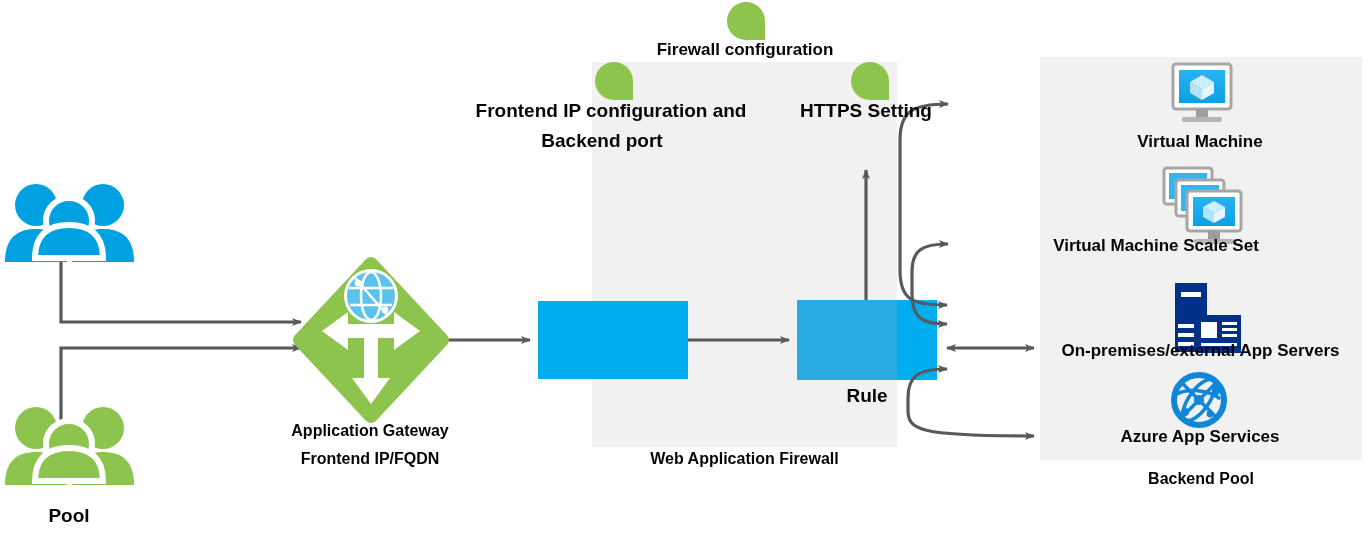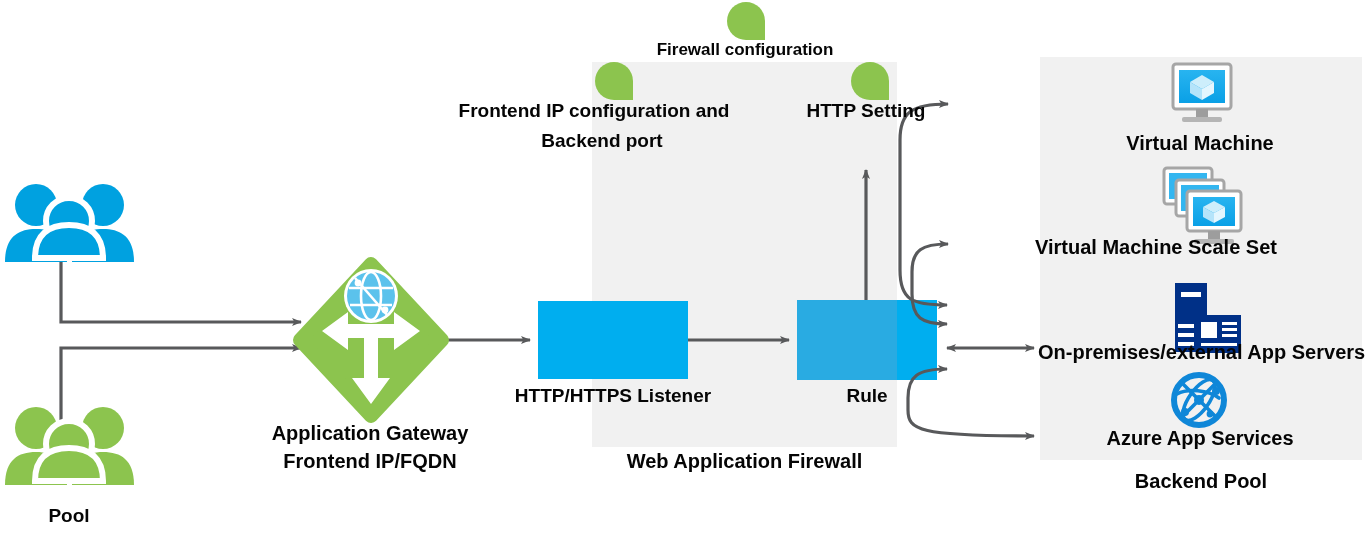--- a/index.html
+++ b/index.html
@@ -2,24 +2,24 @@
 <html><head>
 <meta charset="utf-8">
 <style>
   html,body{margin:0;padding:0;background:#ffffff;}
   body{width:1369px;height:545px;position:relative;overflow:hidden;
        font-family:"Liberation Sans","DejaVu Sans",sans-serif;color:#111;}
   #stage{position:absolute;left:0;top:0;width:1369px;height:545px;}
   svg.layer{position:absolute;left:0;top:0;width:1369px;height:545px;overflow:visible;}
   .lbl{position:absolute;font-weight:bold;color:#050505;line-height:1.18;white-space:pre;}
   .lbl.c{text-align:center;}
-  .t-title{font-size:20px;}
+  .t-title{font-size:16px;}
   .t-big{font-size:19px;}
   .t-mid{font-size:17px;}
-  .t-sm{font-size:20px;}
+  .t-sm{font-size:17px;}
   .graybox{position:absolute;background:#f1f1f1;}
   .bluebox{position:absolute;}
   .callout{position:absolute;background:#8cc44e;width:38px;height:38px;
            border-radius:50% 50% 0 50%;}
 </style>
 </head>
 <body>
 
 <div id="stage">
 
@@ -173,26 +173,25 @@
     </g>
   </svg>
 
   <div class="lbl c t-big" style="left:0px;top:505px;width:138px;">Pool</div>
 
   <div class="lbl c t-title" style="left:245px;top:422px;width:250px;">Application Gateway</div>
   <div class="lbl c t-title" style="left:245px;top:450px;width:250px;">Frontend IP/FQDN</div>
 
   <div class="lbl c t-mid" style="left:610px;top:40px;width:270px;">Firewall configuration</div>
 
-  <div class="lbl c t-big" style="left:424px;top:100px;width:340px;">Frontend IP configuration and</div>
+  <div class="lbl c t-big" style="left:441px;top:100px;width:340px;">Frontend IP configuration and</div>
   <div class="lbl c t-big" style="left:432px;top:130px;width:340px;">Backend port</div>
 
-  <div class="lbl c t-big" style="left:786px;top:100px;width:160px;">HTTP Setting</div>
-
-  <div class="lbl c t-big" style="left:483px;top:385px;width:260px;">HTTP/HTTPS Listener</div>
+  <div class="lbl c t-big" style="left:786px;top:100px;width:160px;">HTTPS Setting</div>
+
 
   <div class="lbl c t-big" style="left:797px;top:385px;width:140px;">Rule</div>
 
   <div class="lbl c t-title" style="left:592px;top:450px;width:305px;">Web Application Firewall</div>
 
   <div class="lbl c t-sm" style="left:1090px;top:132px;width:220px;">Virtual Machine</div>
   <div class="lbl c t-sm" style="left:1016px;top:236px;width:280px;">Virtual Machine Scale Set</div>
   <div class="lbl c t-sm" style="left:1038px;top:341px;width:325px;">On-premises/external App Servers</div>
   <div class="lbl c t-sm" style="left:1090px;top:427px;width:220px;">Azure App Services</div>
 

